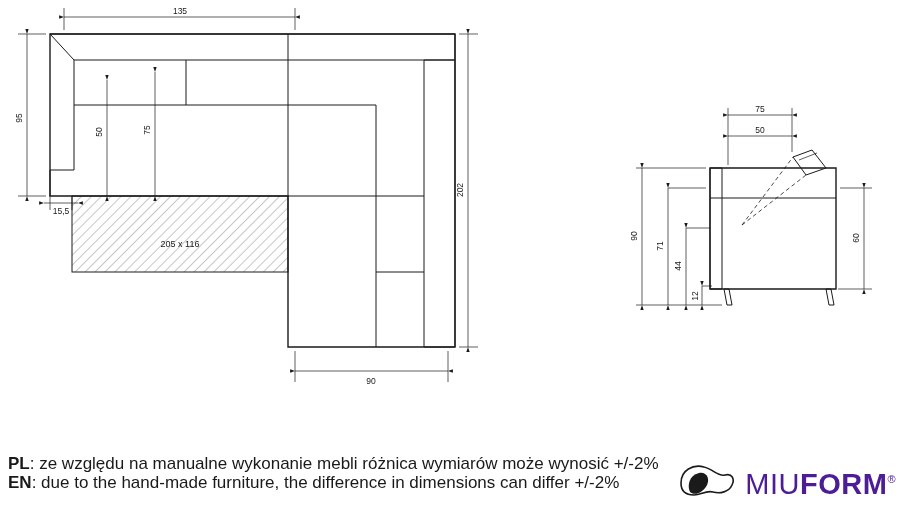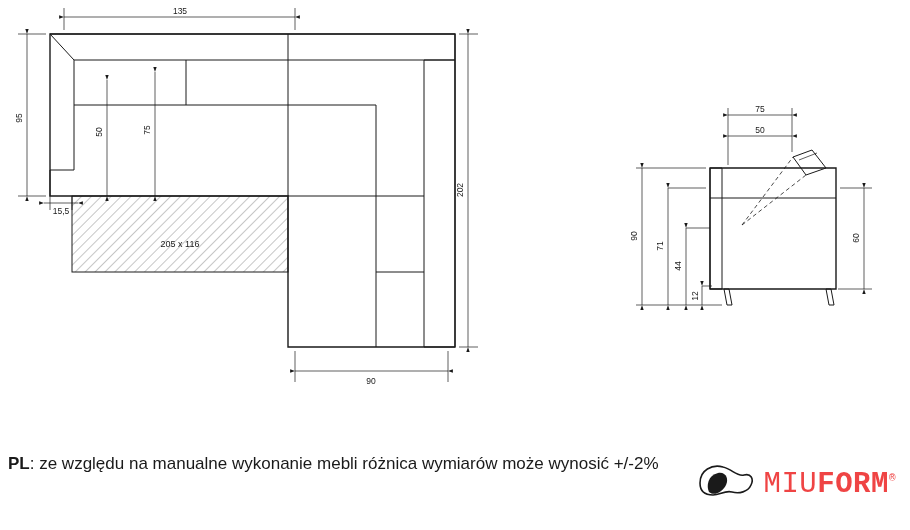--- a/index.html
+++ b/index.html
@@ -46,22 +46,22 @@
     position: absolute;
     right: 14px;
     top: 456px;
     display: flex;
     align-items: center;
     height: 56px;
   }
   .brand-word {
     font-size: 29px;
     letter-spacing: 0.5px;
-    color: #ef4444;
-    font-family: Liberation Mono, monospace;
+    color: #4c1d95;
+    font-family: Liberation Sans, sans-serif;
   }
   .brand-word .thin {
     font-weight: 400;
   }
   .brand-word .bold {
     font-weight: bold;
   }
   .brand-reg {
     font-size: 11px;
     vertical-align: super;
@@ -210,20 +210,23 @@
       <line x1="838" y1="289" x2="872" y2="289" class="ln thin2"></line>
       <line x1="864" y1="188" x2="864" y2="289" class="ln thin2" marker-start="url(#arrL)" marker-end="url(#arrR)"></line>
       <text class="dim-text" x="859" y="238" text-anchor="middle" transform="rotate(-90 859 238)">60</text>
     </g>
   </svg>
 
   <div class="legend">
     <div class="row">
       <span class="code">PL</span><span>: ze względu na manualne wykonanie mebli różnica wymiarów może wynosić +/-2%</span>
     </div>
+    <div class="row">
+      <span class="code">EN</span><span>: due to the hand-made furniture, the difference in dimensions can differ +/-2%</span>
+    </div>
   </div>
 
   <div class="brand">
     <svg class="brand-mark" width="62" height="46" viewBox="0 0 62 46">
       <path d="M4 22 C4 9, 16 3, 27 6 C36 8, 41 16, 48 14 C55 12, 58 18, 55 24 C52 31, 43 33, 36 31 C29 29, 24 34, 17 34 C9 34, 4 30, 4 22 Z" fill="none" stroke="#1a1a1a" stroke-width="1.6"></path>
       <path d="M13 31 C10 25, 12 14, 22 12 C30 10.5, 33 18, 30 24 C27 30, 19 36, 13 31 Z" fill="#1a1a1a" stroke="none"></path>
     </svg>
     <div class="brand-word">
       <span class="thin">M</span><span class="thin">IU</span><span class="bold">FORM</span><span class="brand-reg">®</span>
     </div>

